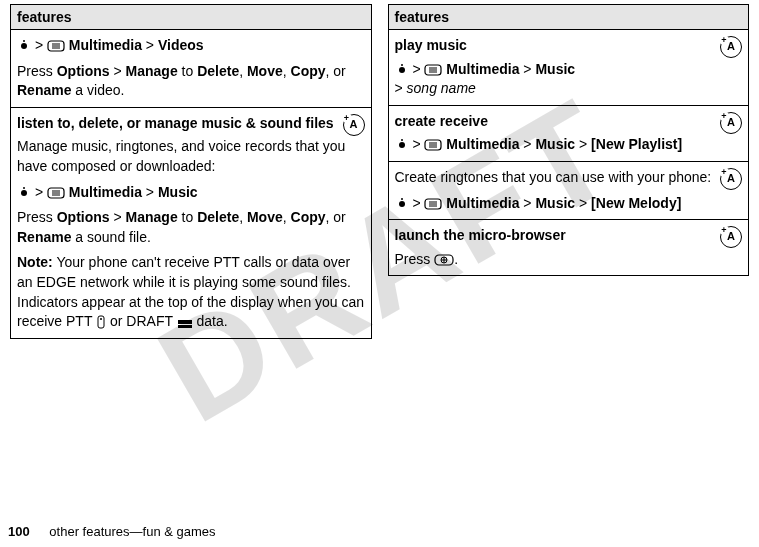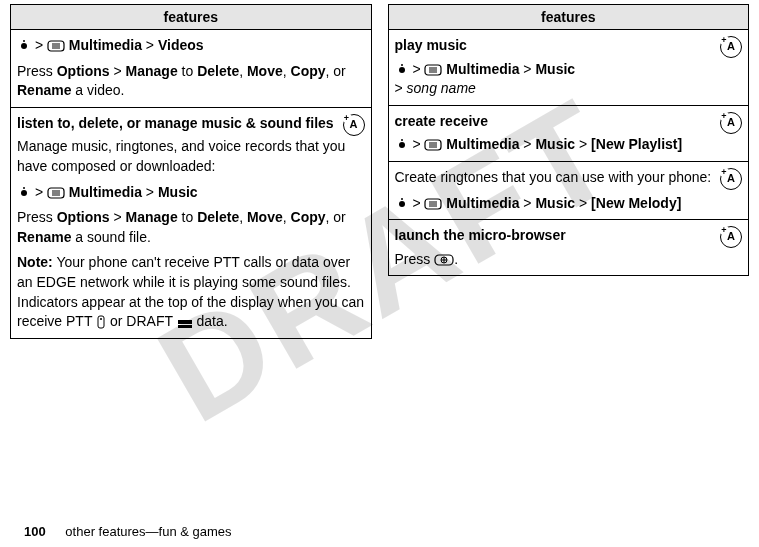--- a/index.html
+++ b/index.html
@@ -34,21 +34,20 @@
   }
   .col {
     flex: 1;
     border: 1px solid #000;
   }
   .section-header {
     background: #e5e5e5;
     font-weight: bold;
     padding: 4px 6px;
     border-bottom: 1px solid #000;
-    text-align: center;
   }
   .section-body {
     padding: 6px 6px;
     border-bottom: 1px solid #000;
     position: relative;
     line-height: 1.4;
   }
   .section-body:last-child { border-bottom: none; }
   .title {
     font-weight: bold;
@@ -82,21 +81,21 @@
     height: 10px;
     line-height: 10px;
     text-align: center;
   }
   .bold { font-weight: bold; text-align: center; }
   .italic { font-style: italic; }
   svg.key-icon { vertical-align: -3px; }
   .footer {
     position: absolute;
     bottom: 8px;
-    left: 24px;
+    left: 8px;
     font-size: 13px;
   }
   .footer .pg { font-weight: bold; margin-right: 16px; }
   .pad-title { padding-right: 28px; }
 </style>
 </head>
 <body>
 
 <div class="watermark">DRAFT</div>
 

